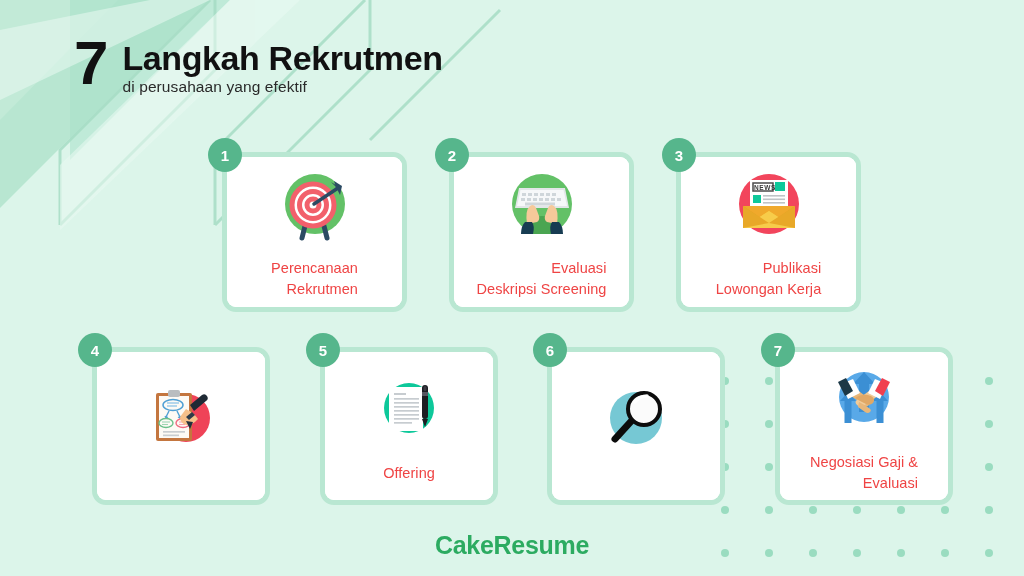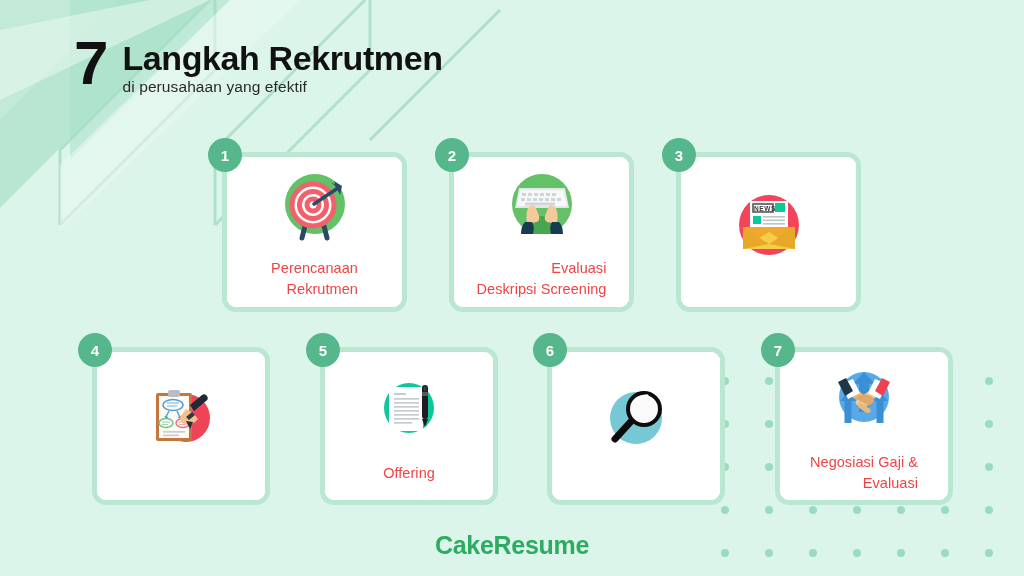--- a/index.html
+++ b/index.html
@@ -298,20 +298,24 @@
           </g>
           <path d="M13 38 h52 v22 h-52 z" fill="#f0a92c"></path>
           <path d="M13 38 l26 18 l26 -18 v3 l-26 18 l-26 -18 z" fill="#d99420"></path>
           <path d="M13 60 l26 -17 l26 17 z" fill="#f6c53c"></path>
           <path d="M13 38 l26 17 l26 -17 l-26 -0 z" fill="#f6c53c" opacity="0"></path>
           <path d="M13 60 h52 l-26 -17 z" fill="#f7cc4a"></path>
           <path d="M13 38 l26 17 l-26 5 z" fill="#e8a828"></path>
           <path d="M65 38 l-26 17 l26 5 z" fill="#e8a828"></path>
         </svg>
       </div>
+      <div class="card-label">
+        <span>Publikasi</span><br>
+        <span>Lowongan Kerja</span>
+      </div>
     </div>
   </div>
 
   <div class="card" style="left:92px; top:347px; width:178px; height:158px;">
     <div class="badge">4</div>
     <div class="card-inner">
       <div class="icon-wrap">
         <svg width="78" height="78" viewBox="0 0 78 78">
           <circle cx="44" cy="35" r="24" fill="#ef4358"></circle>
           <rect x="14" y="10" width="36" height="48" rx="2" fill="#c4763f"></rect>

